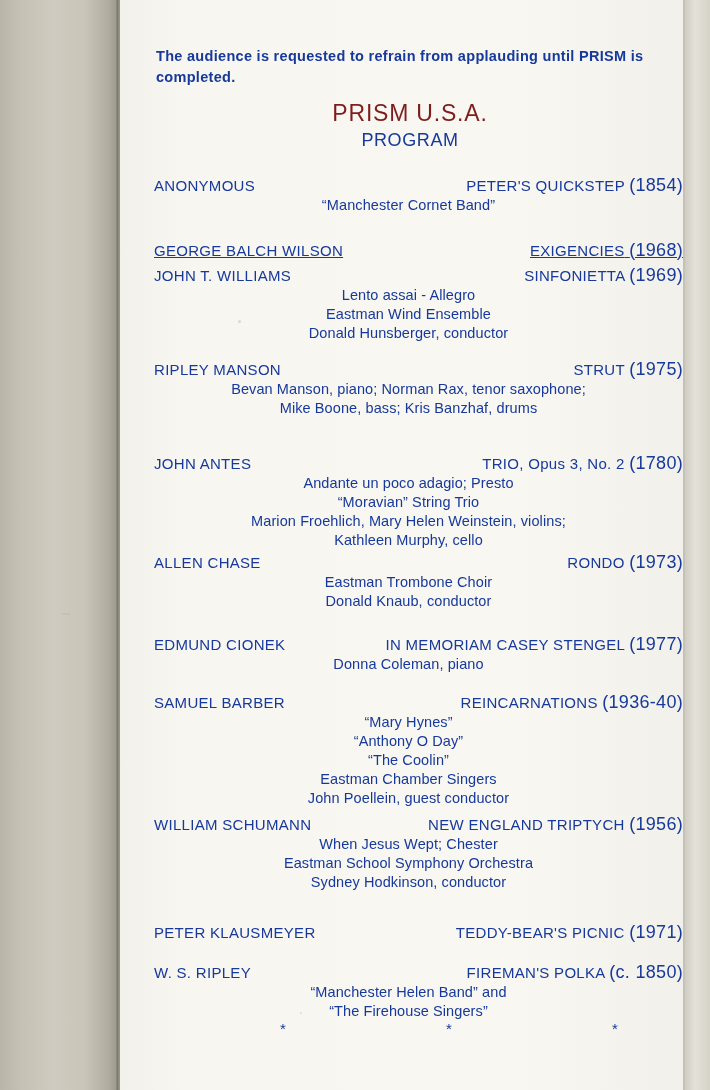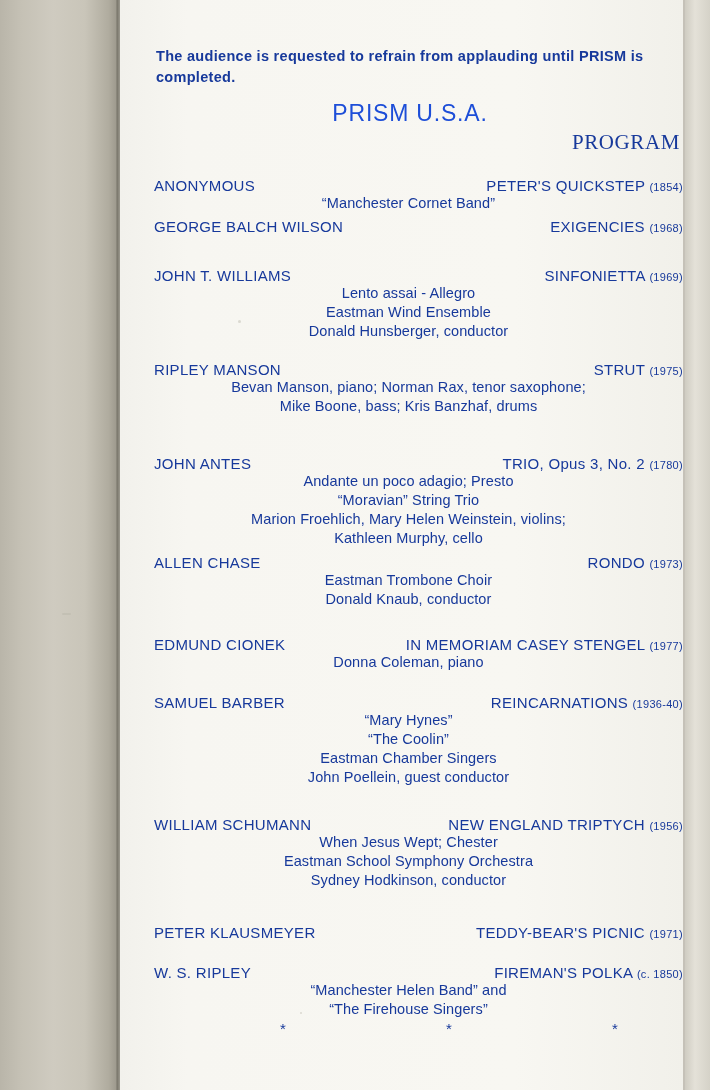--- a/index.html
+++ b/index.html
@@ -85,46 +85,45 @@
     line-height: 21px;
     letter-spacing: .3px;
     color: #17399b;
   }
   .title {
     position: absolute;
     left: 0; width: 540px;
     text-align: center;
     font-size: 23px;
     letter-spacing: .8px;
-    color: #1d4ed8;
+    color: #7f1d1d;
   }
   .subtitle {
     position: absolute;
     left: 0; width: 540px;
-    text-align: right;
-    font-size: 21px;
+    text-align: center;
+    font-size: 18px;
     letter-spacing: .6px;
-    font-family: Liberation Serif, serif;
   }
   .entry {
     position: absolute;
     left: 0;
     width: 543px;
   }
   .entry .line1 {
     display: flex;
     justify-content: space-between;
     align-items: baseline;
     font-size: 15px;
     letter-spacing: .3px;
     padding-left: 14px;
   }
   .composer { white-space: nowrap; margin-top: 16px; }
   .work { white-space: nowrap; }
-  .work .yr { font-size: 11px; }
+  .work .yr { font-size: 18px; }
   .sub {
     text-align: center;
     font-size: 14.5px;
     line-height: 19px;
     letter-spacing: .1px;
     padding-right: 6px;
   }
   .stars {
     position: absolute;
     left: 0; width: 540px;
@@ -158,21 +157,21 @@
   <div class="subtitle" style="top:130px;">PROGRAM</div>
 
   <div class="entry" style="top:161px;">
     <div class="line1">
       <span class="composer">ANONYMOUS</span>
       <span class="work"><span>PETER'S QUICKSTEP</span> <span class="yr">(1854)</span></span>
     </div>
     <div class="sub">“Manchester Cornet Band”</div>
   </div>
 
-  <div class="entry" style="top:202px;">
+  <div class="entry" style="top:226px;text-decoration:underline;">
     <div class="line1">
       <span class="composer">GEORGE BALCH WILSON</span>
       <span class="work"><span>EXIGENCIES</span> <span class="yr">(1968)</span></span>
     </div>
   </div>
 
   <div class="entry" style="top:251px;">
     <div class="line1">
       <span class="composer">JOHN T. WILLIAMS</span>
       <span class="work"><span>SINFONIETTA</span> <span class="yr">(1969)</span></span>
@@ -218,20 +217,21 @@
     </div>
     <div class="sub">Donna Coleman, piano</div>
   </div>
 
   <div class="entry" style="top:678px;">
     <div class="line1">
       <span class="composer">SAMUEL  BARBER</span>
       <span class="work"><span>REINCARNATIONS</span> <span class="yr">(1936-40)</span></span>
     </div>
     <div class="sub">“Mary  Hynes”</div>
+    <div class="sub">“Anthony O Day”</div>
     <div class="sub">“The Coolin”</div>
     <div class="sub">Eastman Chamber Singers</div>
     <div class="sub">John Poellein, guest conductor</div>
   </div>
 
   <div class="entry" style="top:800px;">
     <div class="line1">
       <span class="composer">WILLIAM SCHUMANN</span>
       <span class="work"><span>NEW ENGLAND TRIPTYCH</span> <span class="yr">(1956)</span></span>
     </div>

